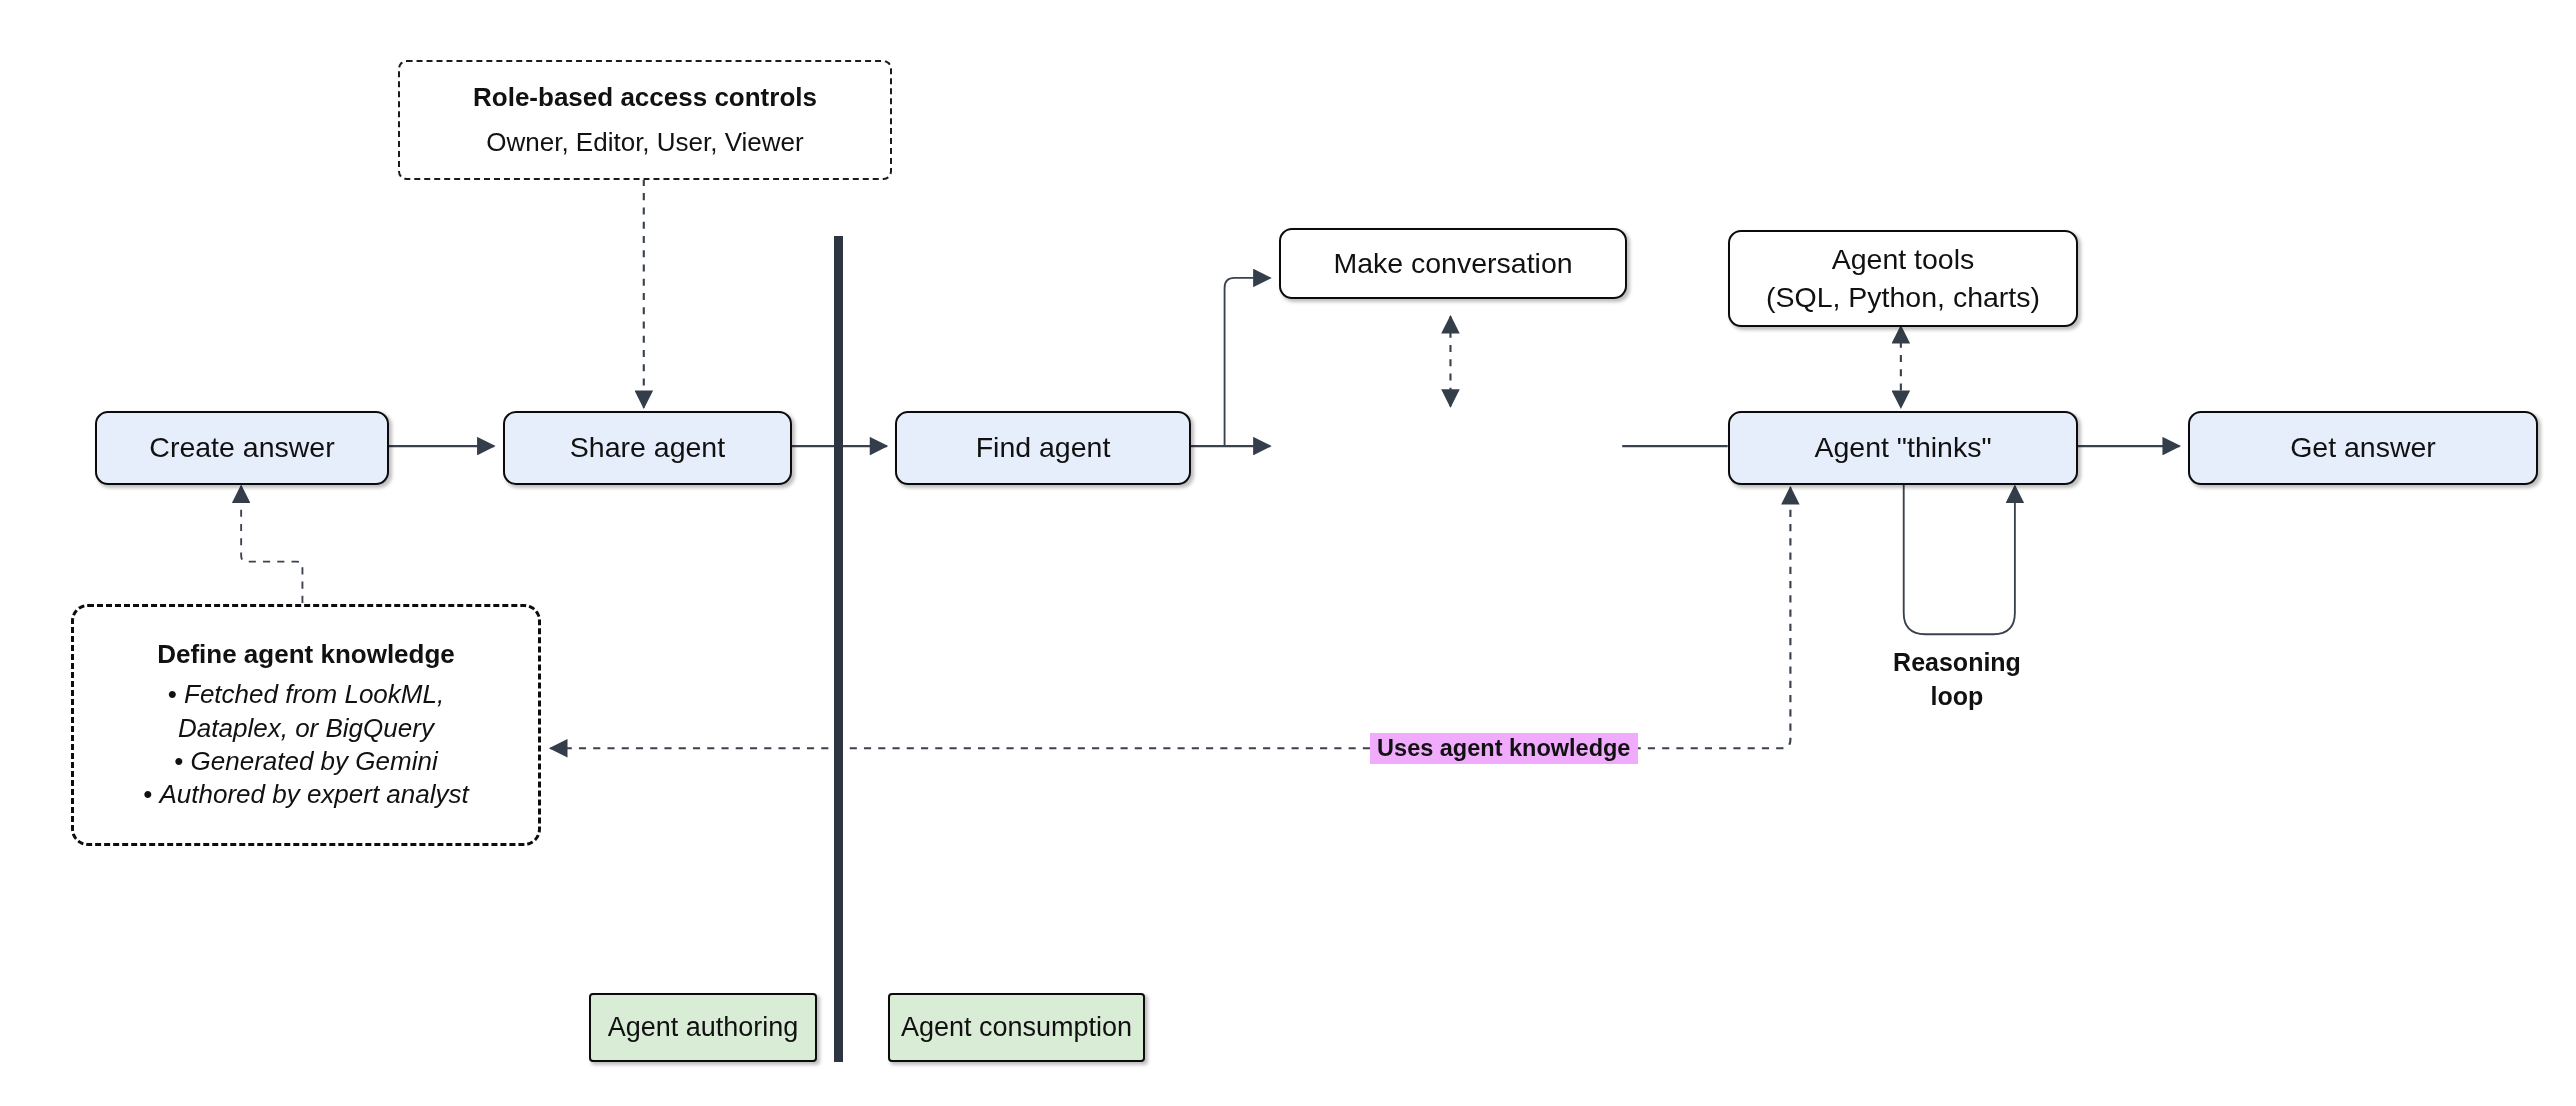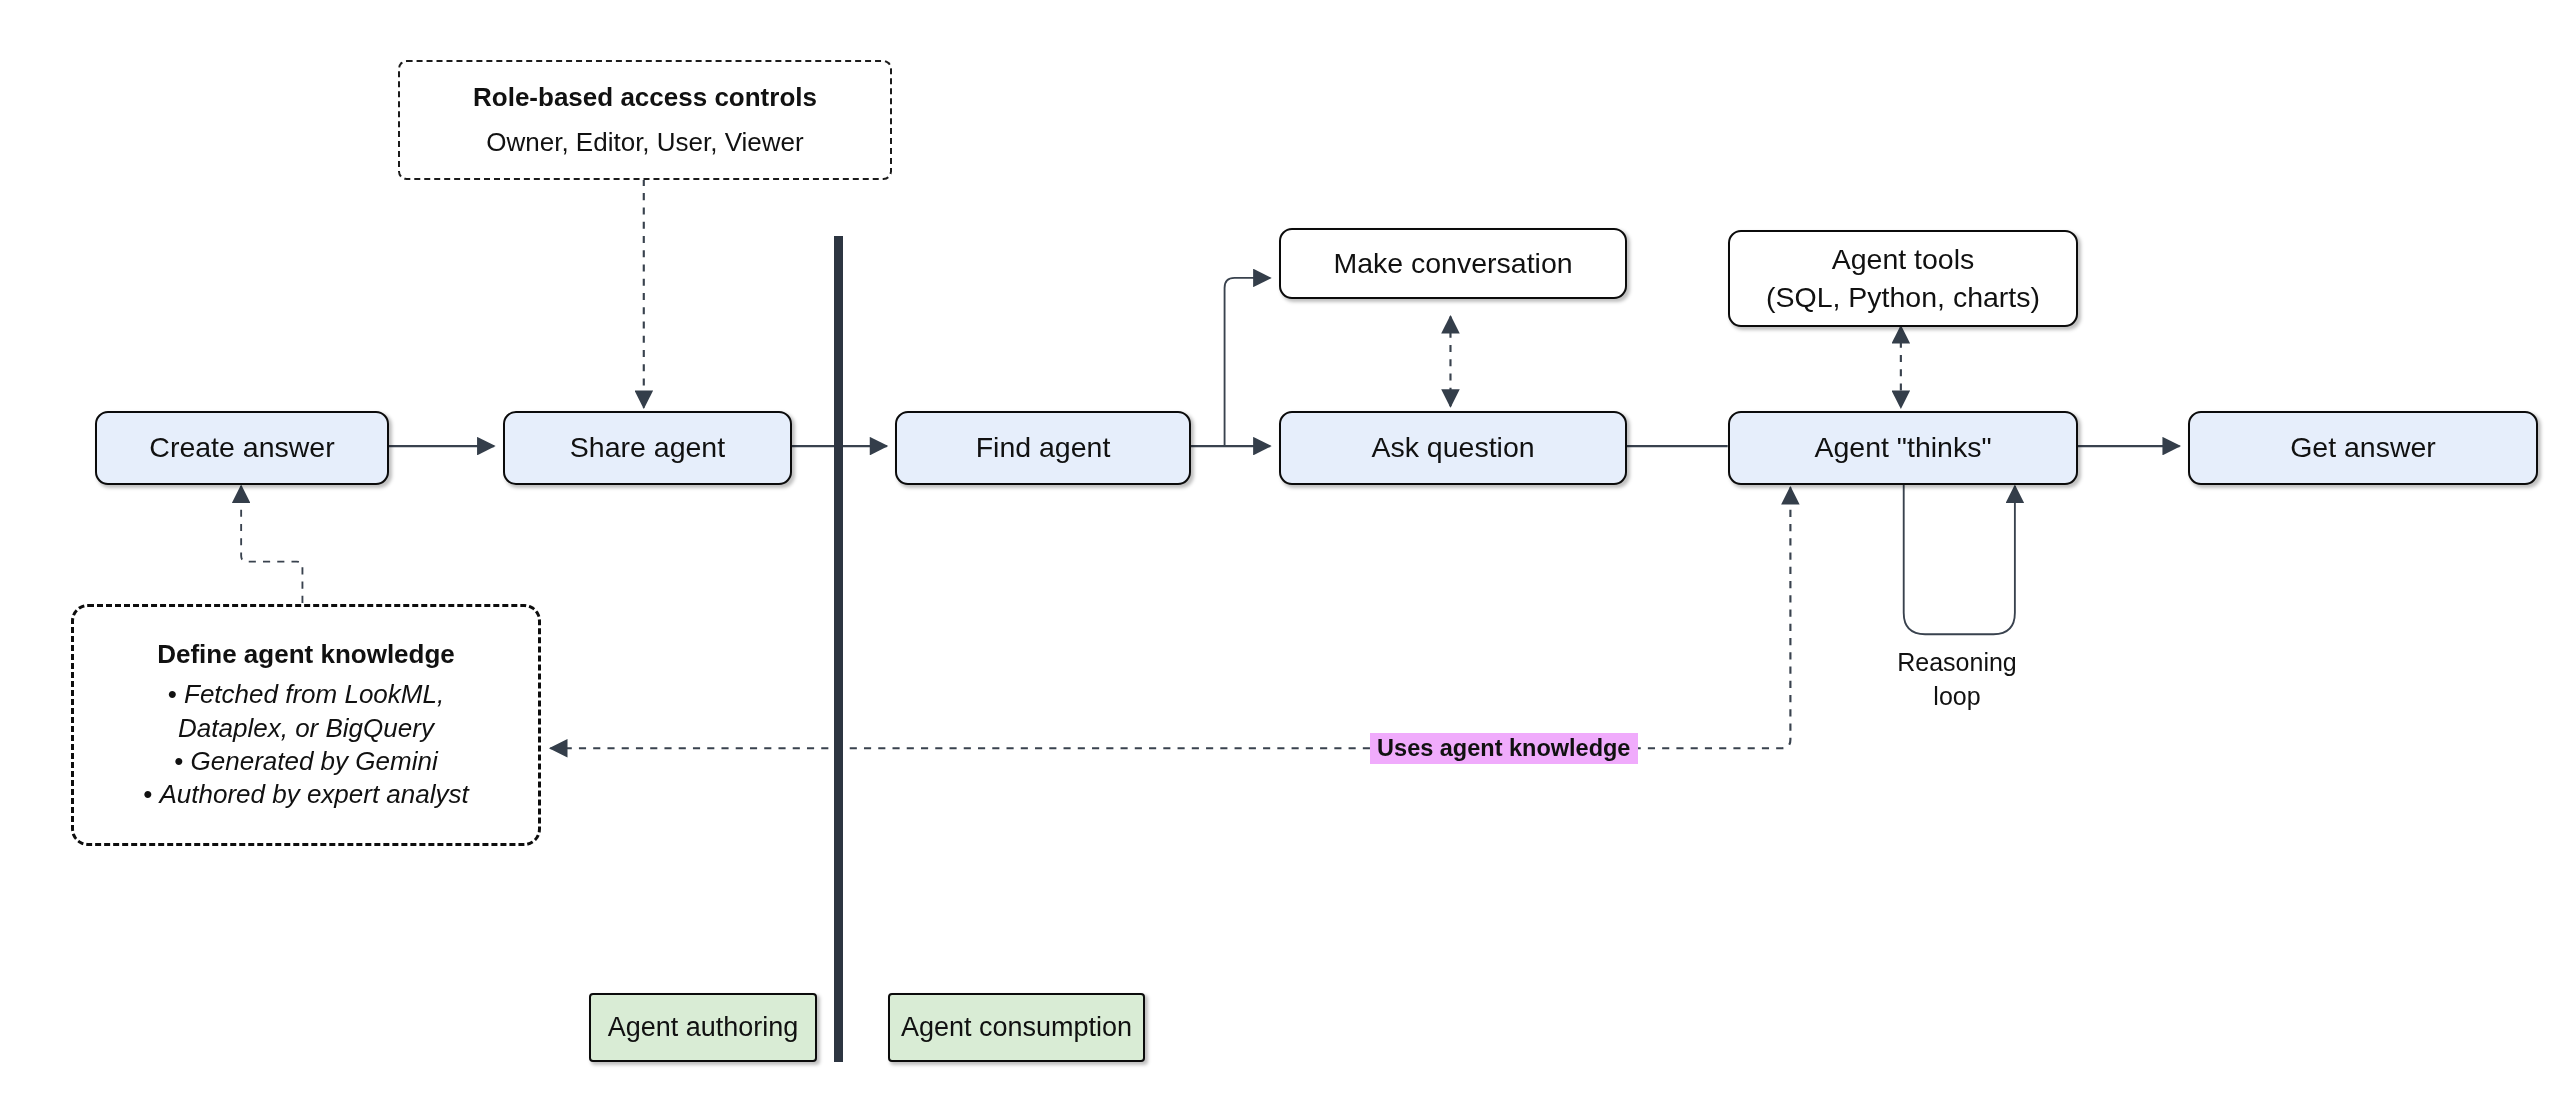--- a/index.html
+++ b/index.html
@@ -46,21 +46,21 @@
     padding:0 39px;box-sizing:border-box;
   }
   .note.knowledge .note-title{font-weight:bold;font-size:26px;margin-bottom:8.6px;}
   .bullet-line{font-style:italic;line-height:1.28;}
   .bullet-glyph{margin-right:7.1px;font-style:normal;}
   .edge-label{
     position:absolute;background:#f0abfc;font-weight:bold;font-size:23.5px;
     line-height:31px;padding:0 7.1px;white-space:nowrap;
   }
   .loop-label{
-    position:absolute;font-weight:normal;font-size:25px;line-height:34px;
+    position:absolute;font-weight:bold;font-size:25px;line-height:34px;
     text-align:center;background:transparent;
   }
   .two-line{line-height:1.32;}
 </style>
 </head>
 <body>
 
 <div class="canvas">
 
   <svg class="wires" viewBox="0 0 3614 1552" xmlns="http://www.w3.org/2000/svg">
@@ -87,23 +87,20 @@
   <div class="divider"></div>
 
   <div class="node" style="left:95px;top:411px;width:290px;height:70px">
     <span>Create answer</span>
   </div>
   <div class="node" style="left:895px;top:411px;width:292px;height:70px">
     <span>Find agent</span>
   </div>
   <div class="node" style="left:503px;top:411px;width:285px;height:70px">
     <span>Share agent</span>
-  </div>
-  <div class="node" style="left:1279px;top:411px;width:344px;height:70px">
-    <span>Ask question</span>
   </div>
   <div class="node" style="left:1728px;top:411px;width:346px;height:70px">
     <span>Agent "thinks"</span>
   </div>
   <div class="node" style="left:2188px;top:411px;width:346px;height:70px">
     <span>Get answer</span>
   </div>
 
   <div class="node white" style="left:1279px;top:228px;width:344px;height:67px">
     <span>Make conversation</span>

